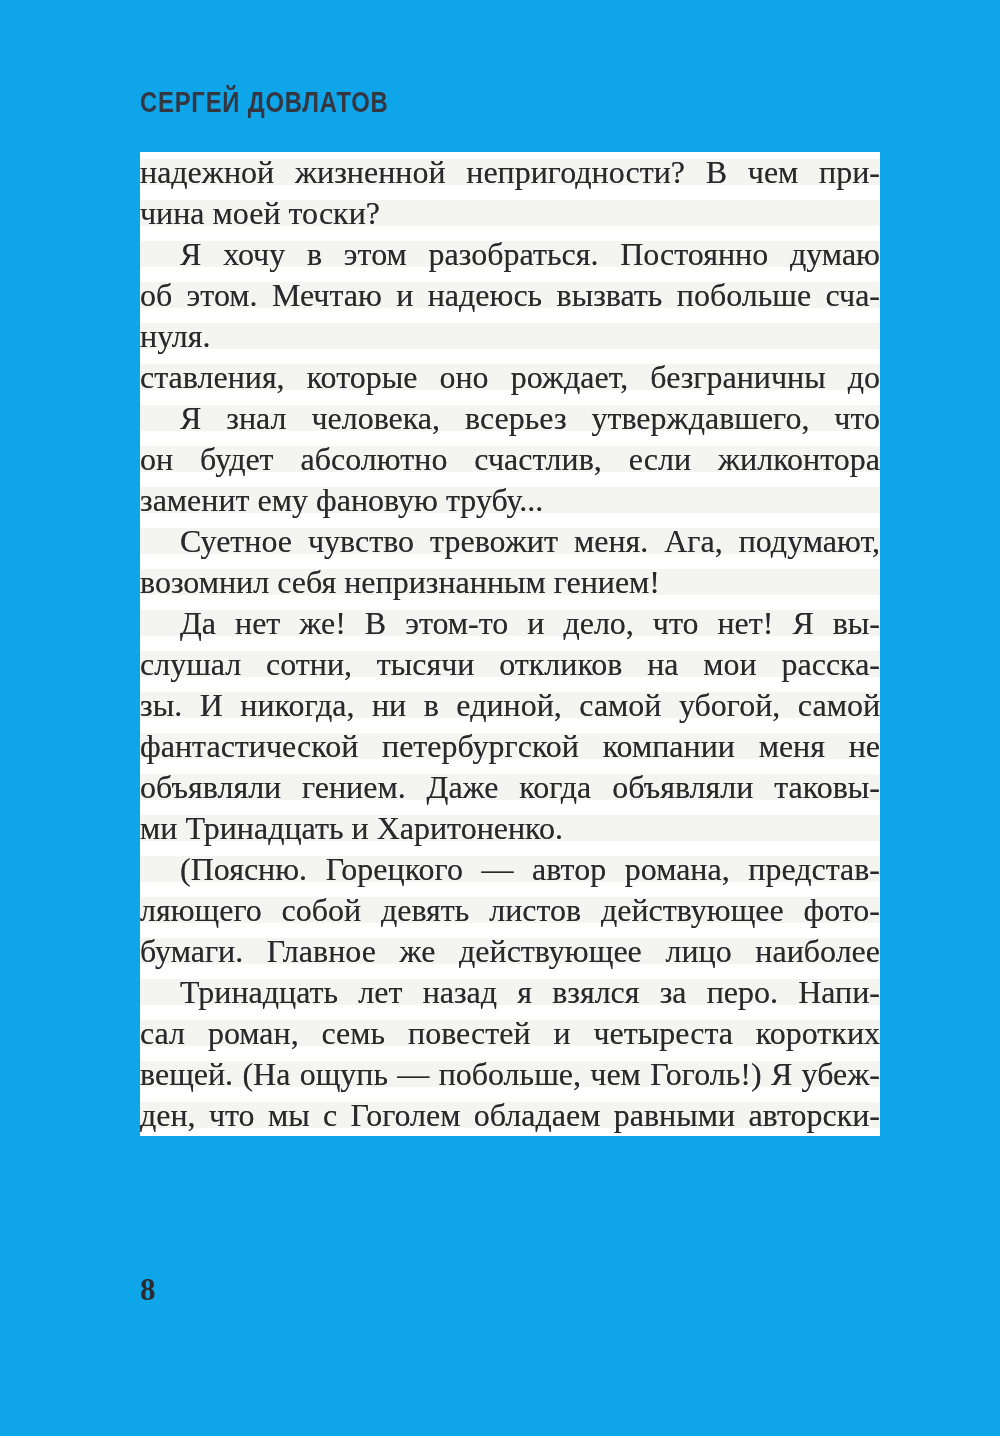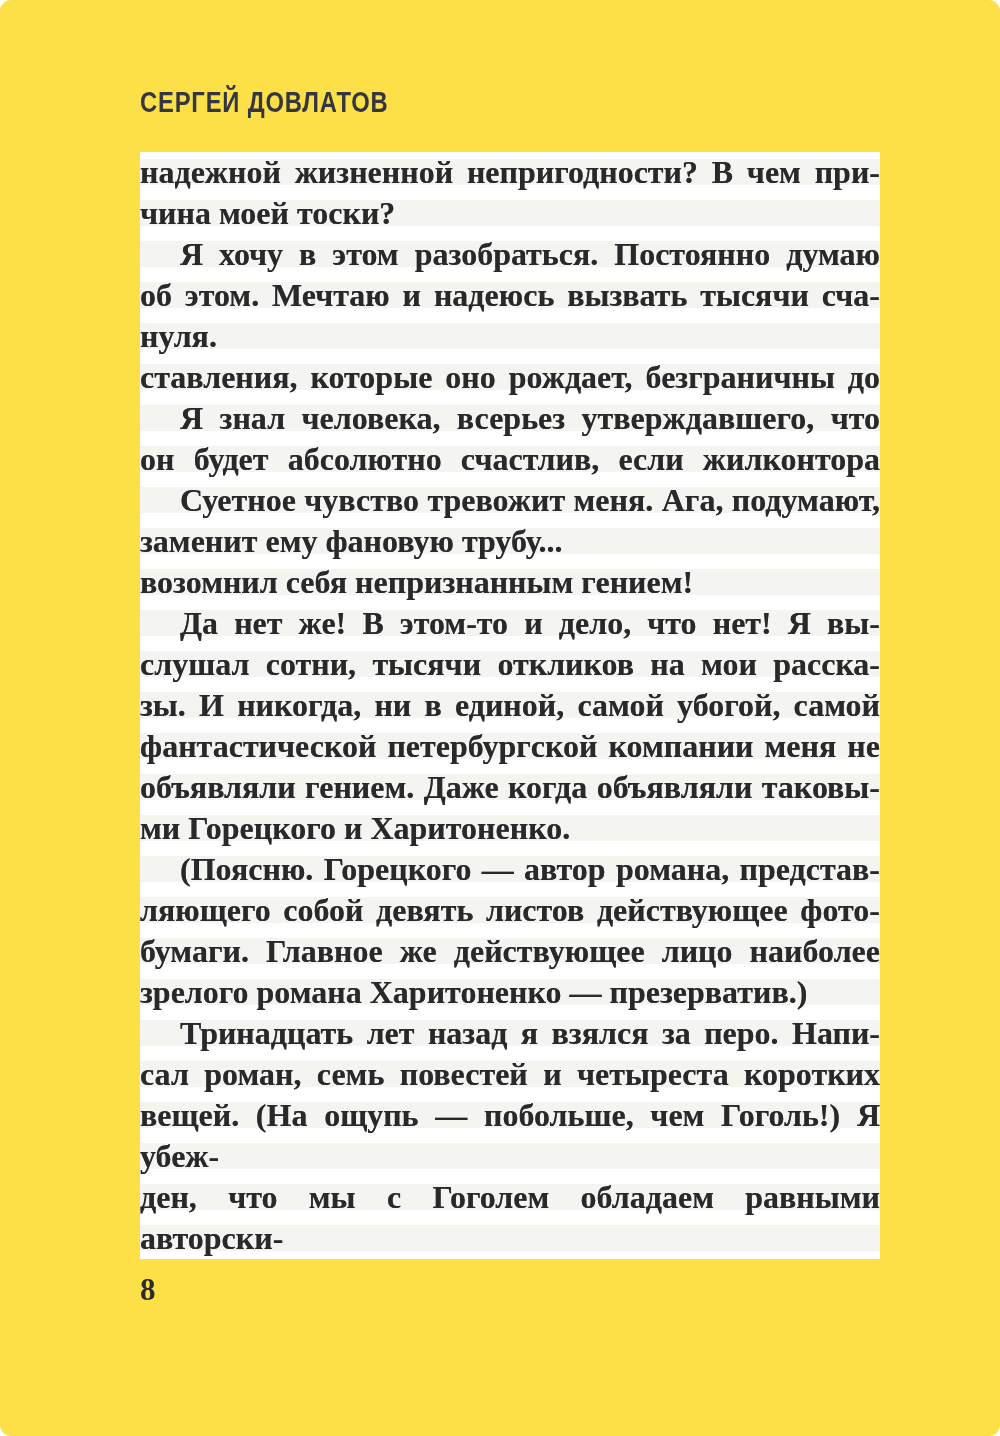--- a/index.html
+++ b/index.html
@@ -4,24 +4,23 @@
 <style>
   html, body {
     margin: 0;
     padding: 0;
     background: #ffffff;
   }
   .page {
     position: relative;
     width: 1000px;
     height: 1436px;
-    background: #fde047;
+    background: #0ea5e9;
     overflow: hidden;
     font-family: "Liberation Serif", serif;
-    border-radius: 11px;
   }
   .running-head {
     position: absolute;
     left: 140px;
     top: 86px;
     font-family: "Liberation Sans", sans-serif;
     font-weight: 700;
     font-size: 29px;
     letter-spacing: 1px;
     color: #343741;
@@ -34,21 +33,20 @@
     left: 140px;
     top: 152px;
     width: 740px;
     
     background: repeating-linear-gradient(
       to bottom,
       #ffffff 0px, #ffffff 7px,
       #f4f4f1 7px, #f4f4f1 33px,
       #ffffff 33px, #ffffff 41px
     );
-    font-weight: bold;
   }
   .line {
     font-size: 32px;
     line-height: 41px;
     color: #29292c;
     text-align: justify;
     text-align-last: justify;
     text-shadow: 0 0 0.6px rgba(20,20,30,0.55);
   }
   .line.last {
@@ -70,38 +68,37 @@
 </head>
 <body>
 
 <div class="page">
   <div class="running-head">СЕРГЕЙ ДОВЛАТОВ</div>
 
   <div class="text-column">
       <div class="line">надежной жизненной непригодности? В чем при-</div>
       <div class="line last">чина моей тоски?</div>
       <div class="line indent">Я хочу в этом разобраться. Постоянно думаю</div>
-      <div class="line">об этом. Мечтаю и надеюсь вызвать тысячи сча-</div>
+      <div class="line">об этом. Мечтаю и надеюсь вызвать побольше сча-</div>
       <div class="line last">нуля.</div>
       <div class="line">ставления, которые оно рождает, безграничны до</div>
       <div class="line indent">Я знал человека, всерьез утверждавшего, что</div>
       <div class="line">он будет абсолютно счастлив, если жилконтора</div>
+      <div class="line last">заменит ему фановую трубу...</div>
       <div class="line indent">Суетное чувство тревожит меня. Ага, подумают,</div>
-      <div class="line last">заменит ему фановую трубу...</div>
       <div class="line last">возомнил себя непризнанным гением!</div>
       <div class="line indent">Да нет же! В этом-то и дело, что нет! Я вы-</div>
       <div class="line">слушал сотни, тысячи откликов на мои расска-</div>
       <div class="line">зы. И никогда, ни в единой, самой убогой, самой</div>
       <div class="line">фантастической петербургской компании меня не</div>
       <div class="line">объявляли гением. Даже когда объявляли таковы-</div>
-      <div class="line last">ми Горецкого и Харитоненко.</div>
+      <div class="line last">ми Тринадцать и Харитоненко.</div>
       <div class="line indent">(Поясню. Горецкого — автор романа, представ-</div>
       <div class="line">ляющего собой девять листов действующее фото-</div>
       <div class="line">бумаги. Главное же действующее лицо наиболее</div>
-      <div class="line last">зрелого романа Харитоненко — презерватив.)</div>
       <div class="line indent">Тринадцать лет назад я взялся за перо. Напи-</div>
       <div class="line">сал роман, семь повестей и четыреста коротких</div>
       <div class="line">вещей. (На ощупь — побольше, чем Гоголь!) Я убеж-</div>
       <div class="line">ден, что мы с Гоголем обладаем равными авторски-</div>
     </div>
 
   <div class="page-number">8</div>
 </div>
 
 </body></html>

